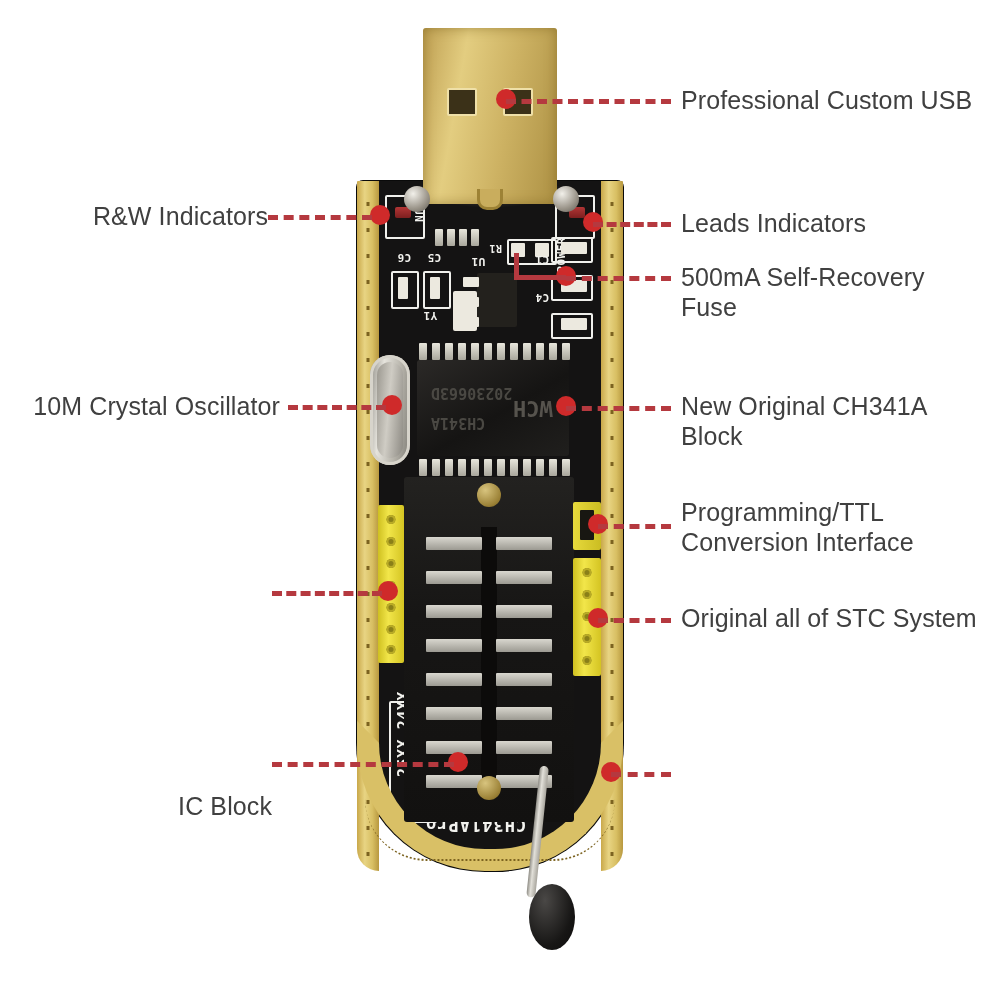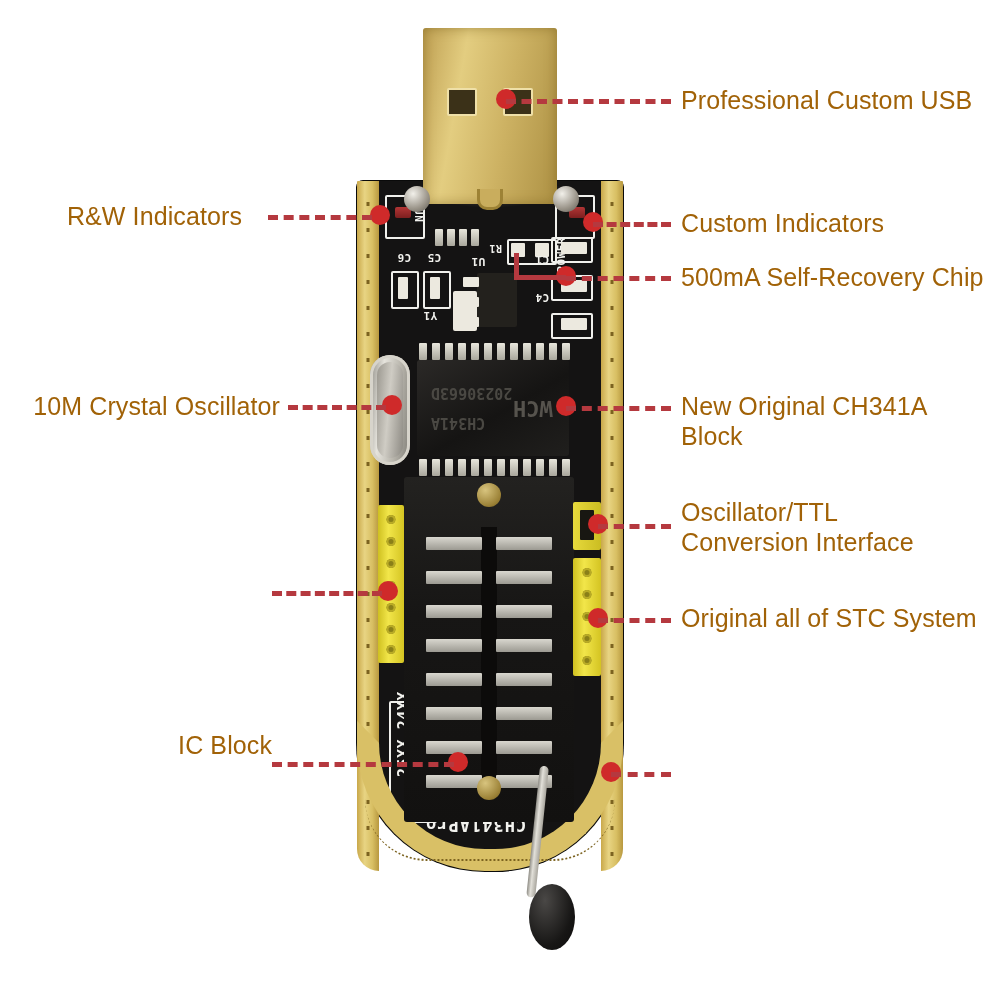--- a/index.html
+++ b/index.html
@@ -2,21 +2,21 @@
 <html><head>
 <meta charset="utf-8">
 <style>
   html,body{margin:0;padding:0;background:#ffffff;}
   body{width:986px;height:986px;position:relative;overflow:hidden;
        font-family:"Liberation Sans","DejaVu Sans",sans-serif;}
 
   #stage{position:absolute;inset:0;width:986px;height:986px;}
 
   
-  .label{position:absolute;font-size:25px;color:#a16207;line-height:1.18;
+  .label{position:absolute;font-size:25px;color:#404040;line-height:1.18;
          white-space:pre-line;letter-spacing:.1px;}
   .label.right{text-align:left;}
   .label.left{text-align:right;}
 
   
   .lead{position:absolute;height:0;border-top:5px dashed #b5393f;}
   .lead.solid{border-top-style:solid;}
   .dot{position:absolute;width:20px;height:20px;border-radius:50%;
        background:#cf2a2a;}
 
@@ -315,24 +315,24 @@
   <div class="dot" style="left:382px;top:395px;"></div>
   <div class="lead" style="left:288px;top:405px;width:98px;"></div>
 
   <div class="dot" style="left:378px;top:581px;"></div>
   <div class="lead" style="left:272px;top:591px;width:110px;"></div>
 
   <div class="dot" style="left:448px;top:752px;"></div>
   <div class="lead" style="left:272px;top:762px;width:182px;"></div>
 
   <div class="label right" style="left:681px;top:86px;">Professional Custom USB</div>
-  <div class="label right" style="left:681px;top:209px;">Custom Indicators</div>
-  <div class="label right" style="left:681px;top:263px;">500mA Self-Recovery Chip</div>
+  <div class="label right" style="left:681px;top:209px;">Leads Indicators</div>
+  <div class="label right" style="left:681px;top:263px;">500mA Self-Recovery Fuse</div>
   <div class="label right" style="left:681px;top:392px;">New Original CH341A Block</div>
-  <div class="label right" style="left:681px;top:498px;">Oscillator/TTL
+  <div class="label right" style="left:681px;top:498px;">Programming/TTL
 Conversion Interface</div>
   <div class="label right" style="left:681px;top:604px;">Original all of STC System</div>
 
-  <div class="label left" style="right:744px;top:202px;">R&amp;W Indicators</div>
+  <div class="label left" style="right:718px;top:202px;">R&amp;W Indicators</div>
   <div class="label left" style="right:706px;top:392px;">10M Crystal Oscillator</div>
-  <div class="label left" style="right:714px;top:731px;">IC Block</div>
+  <div class="label left" style="right:714px;top:792px;">IC Block</div>
 
 </div>
 
 </body></html>

